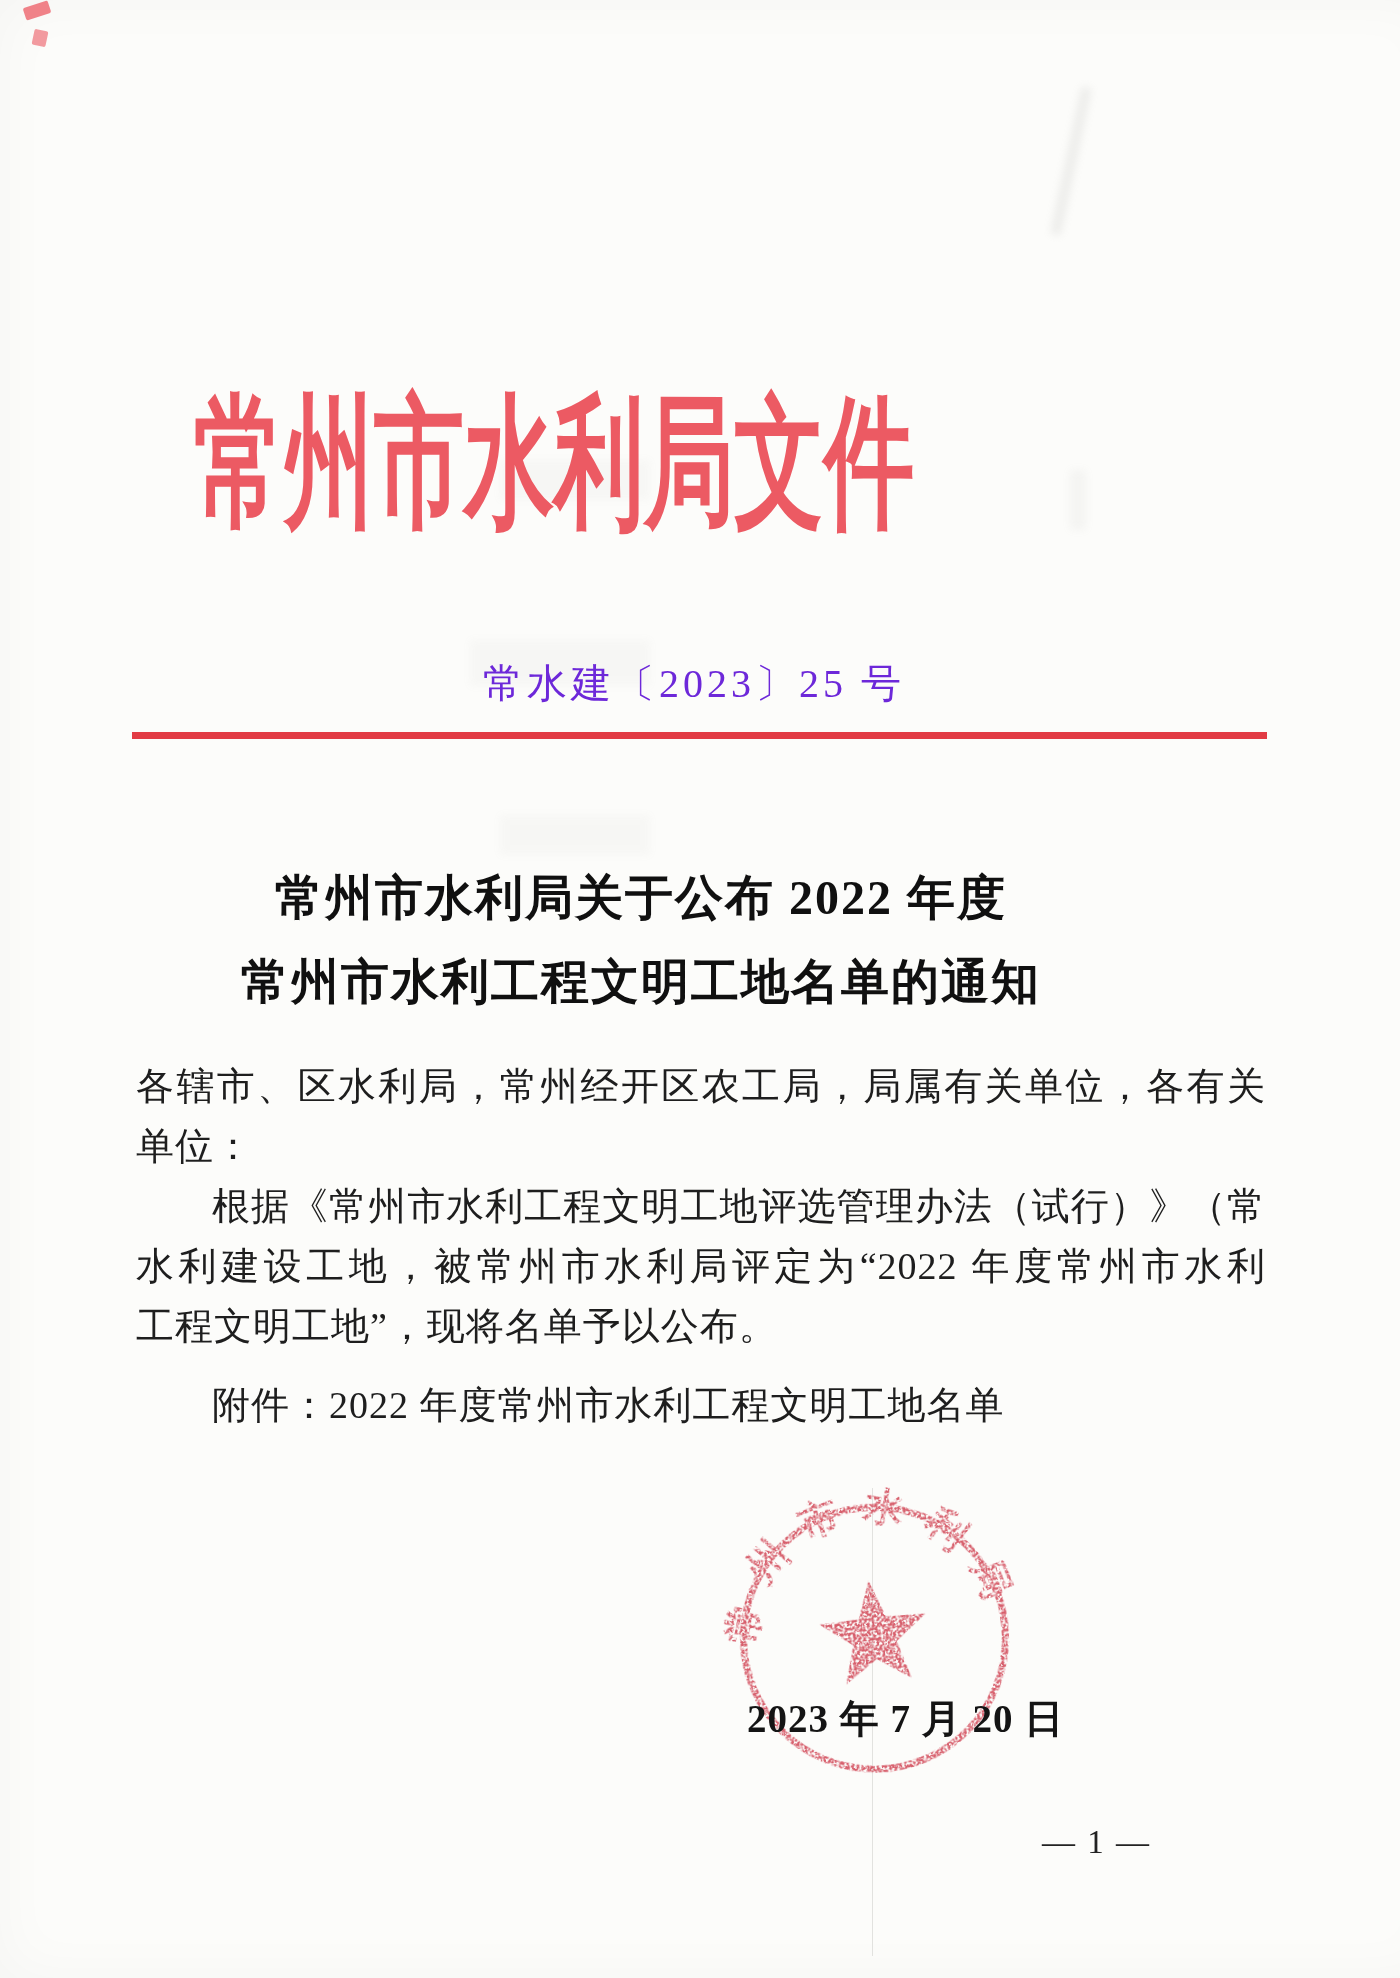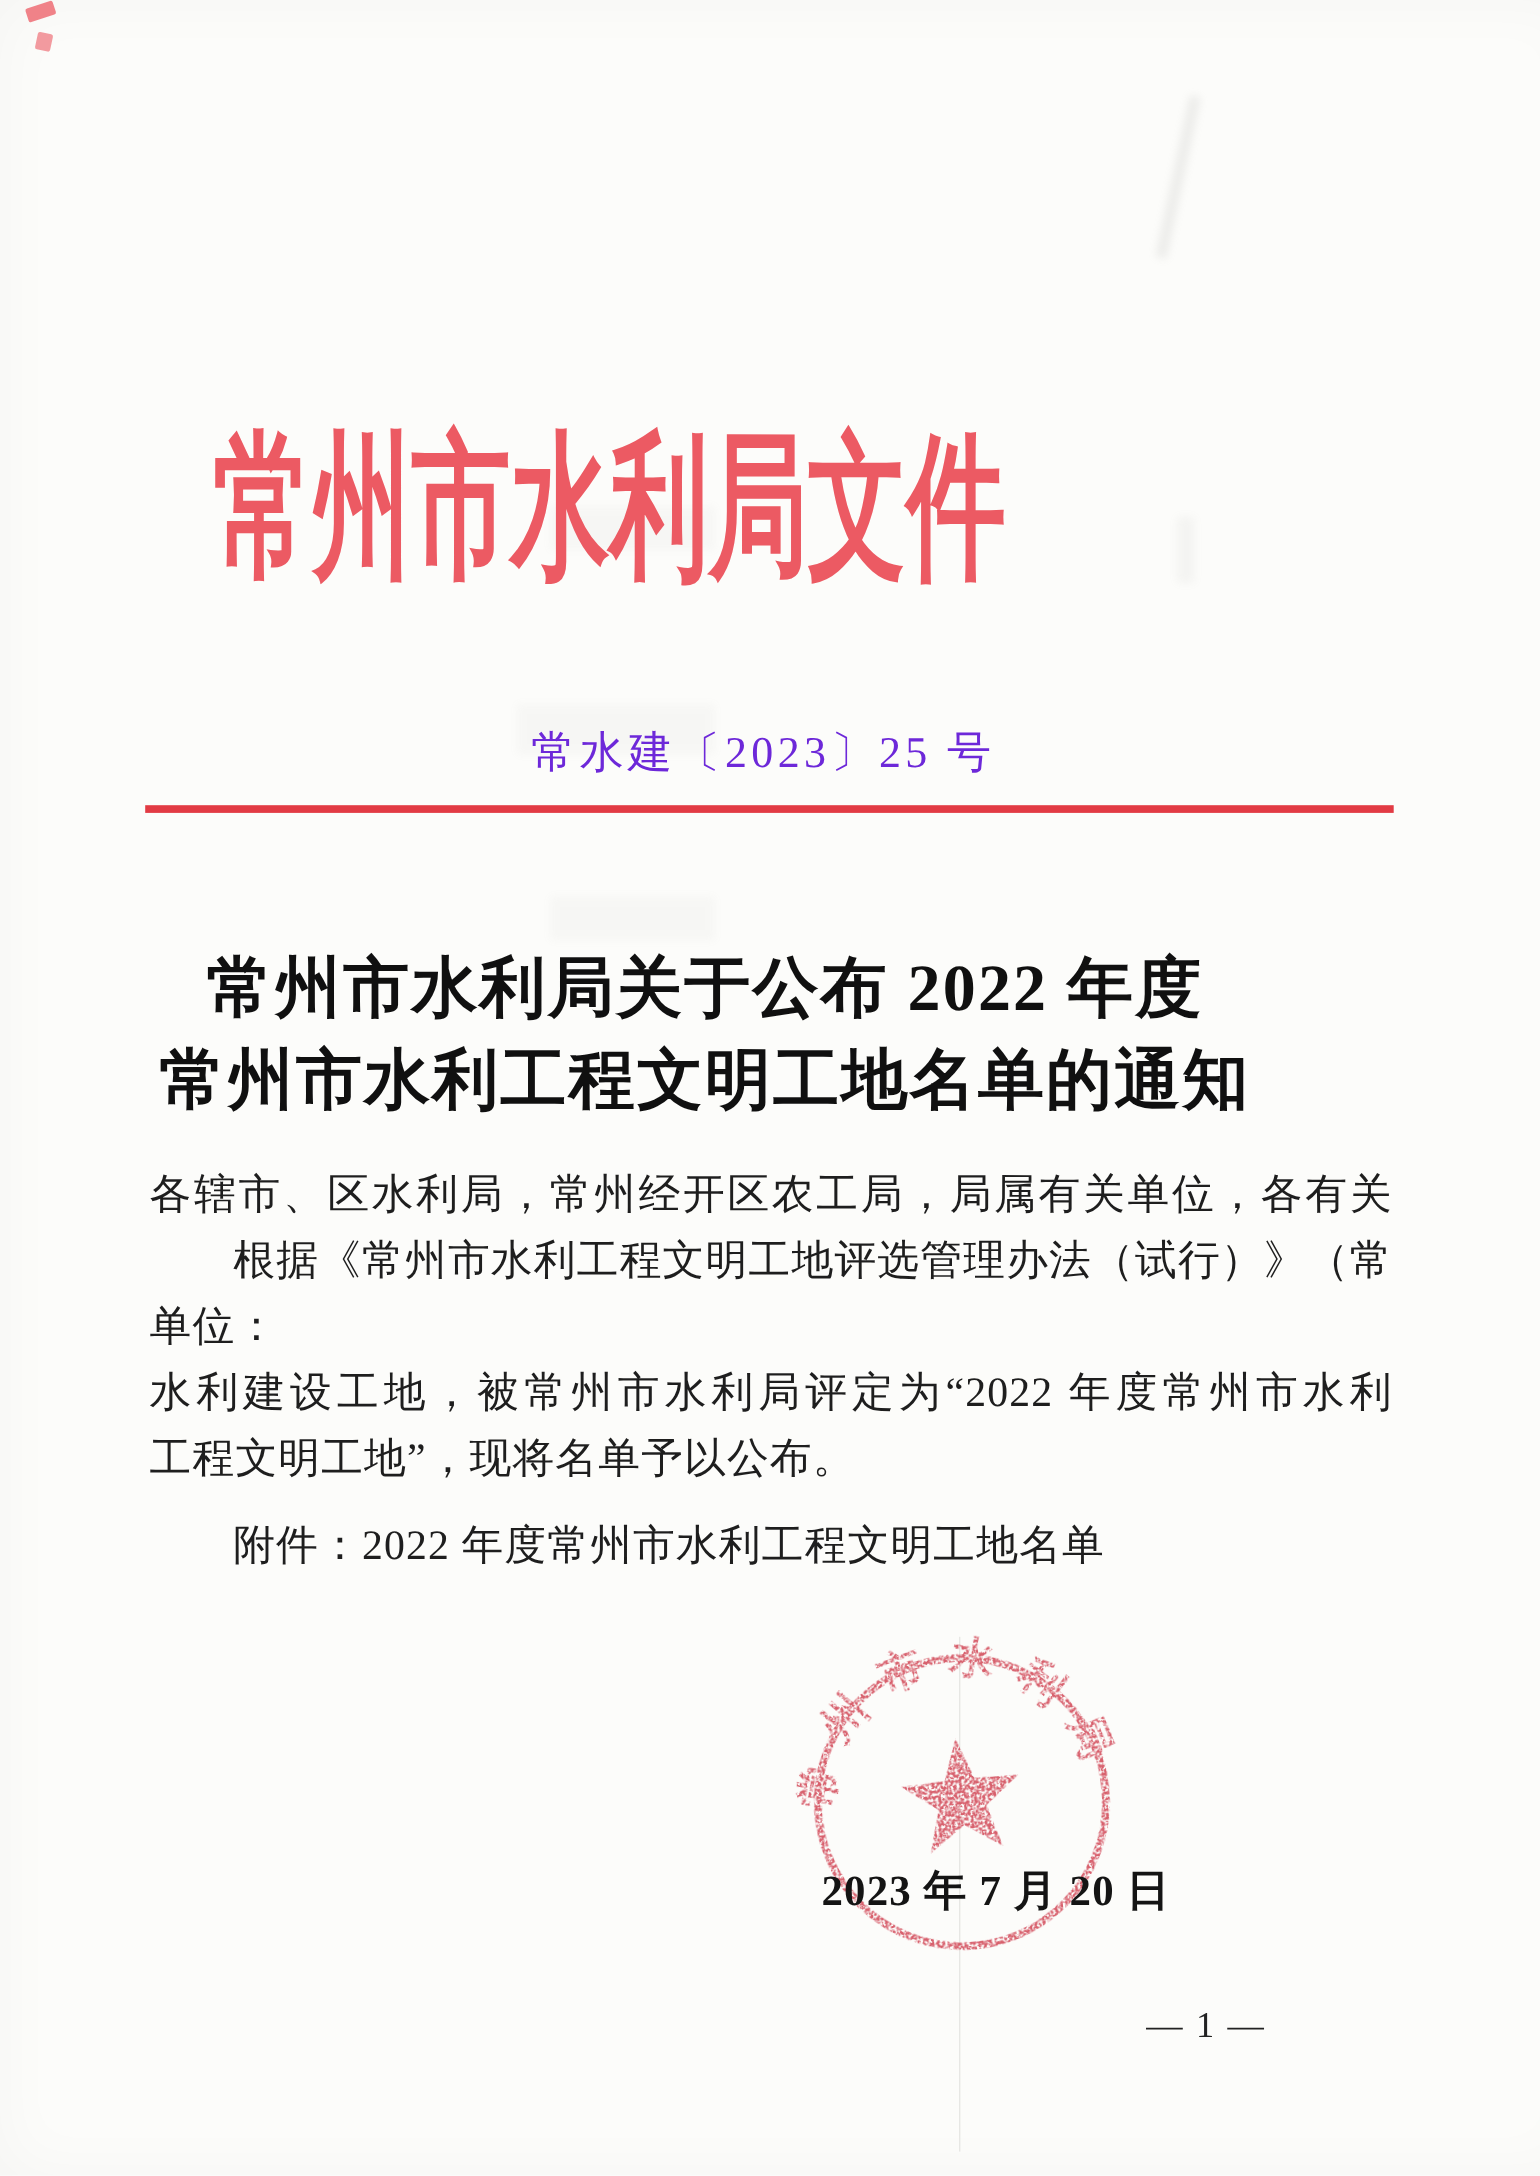--- a/index.html
+++ b/index.html
@@ -31,21 +31,21 @@
   
   .rule {
     position:absolute; top:732px; left:132px; width:1135px; height:7px;
     background:var(--rule-red);
   }
 
   
   .notice-title {
     position:absolute; top:856px; left:0; width:1282px;
     text-align:center; font-weight:bold; color:#101010;
-    font-size:60px; line-height:84px; letter-spacing:2px;
+    font-size:48px; line-height:84px; letter-spacing:2px;
   }
 
   
   .body-text {
     position:absolute; top:1056px; left:136px; width:1130px;
     font-size:38px; line-height:60px; color:var(--ink-black);
     letter-spacing:1px;
   }
   .line { height:60px; }
   .line.justify { text-align:justify; text-align-last:justify; }
@@ -106,22 +106,22 @@
 
   <div class="rule"></div>
 
   <div class="notice-title">
     <div>常州市水利局关于公布 2022 年度</div>
     <div>常州市水利工程文明工地名单的通知</div>
   </div>
 
   <div class="body-text">
     <div class="line justify">各辖市、区水利局，常州经开区农工局，局属有关单位，各有关</div>
+    <div class="line">单位：</div>
     <div class="line justify indent">根据《常州市水利工程文明工地评选管理办法（试行）》（常</div>
-    <div class="line">单位：</div>
     <div class="line justify">水利建设工地，被常州市水利局评定为“2022 年度常州市水利</div>
     <div class="line">工程文明工地”，现将名单予以公布。</div>
     <div class="attachment">附件：2022 年度常州市水利工程文明工地名单</div>
   </div>
 
   <svg class="seal" viewBox="0 0 330 330" aria-hidden="true">
     <defs>
       <filter id="spk" x="-5%" y="-5%" width="110%" height="110%">
         <feTurbulence type="fractalNoise" baseFrequency="0.4" numOctaves="2" seed="7" result="n"></feTurbulence>
         <feColorMatrix in="n" type="matrix" values="0 0 0 0 0  0 0 0 0 0  0 0 0 0 0  0 0 0 4 -1.4" result="a"></feColorMatrix>

